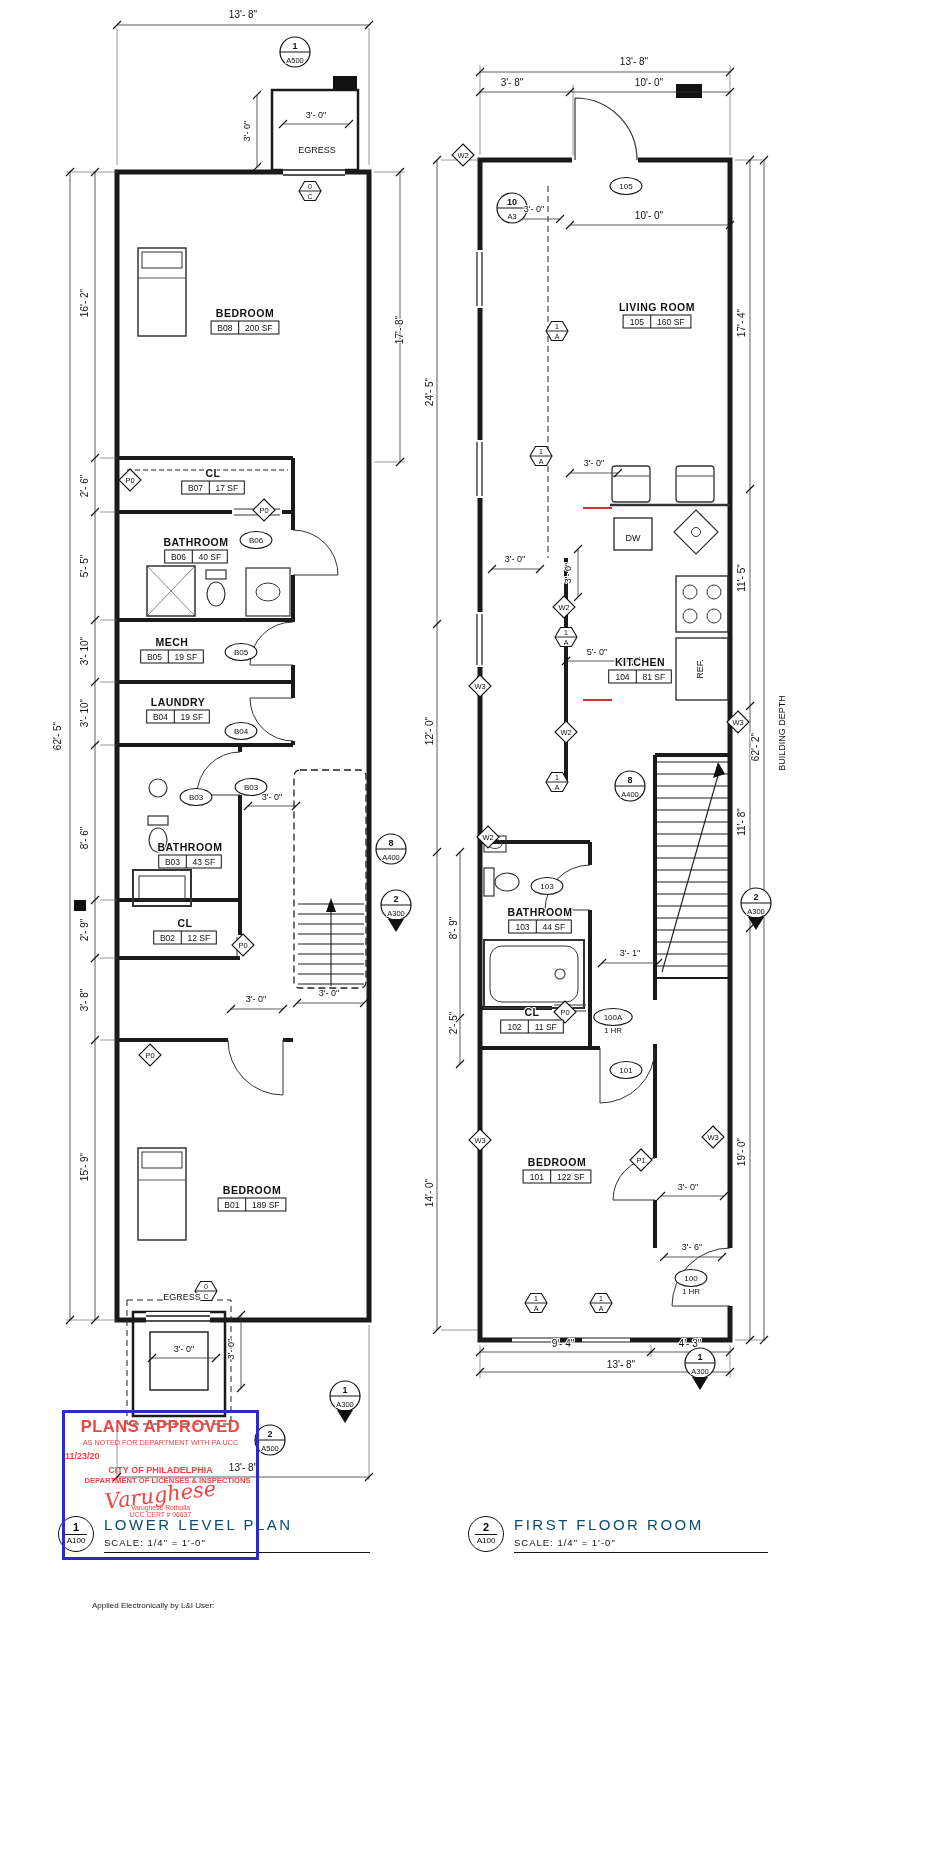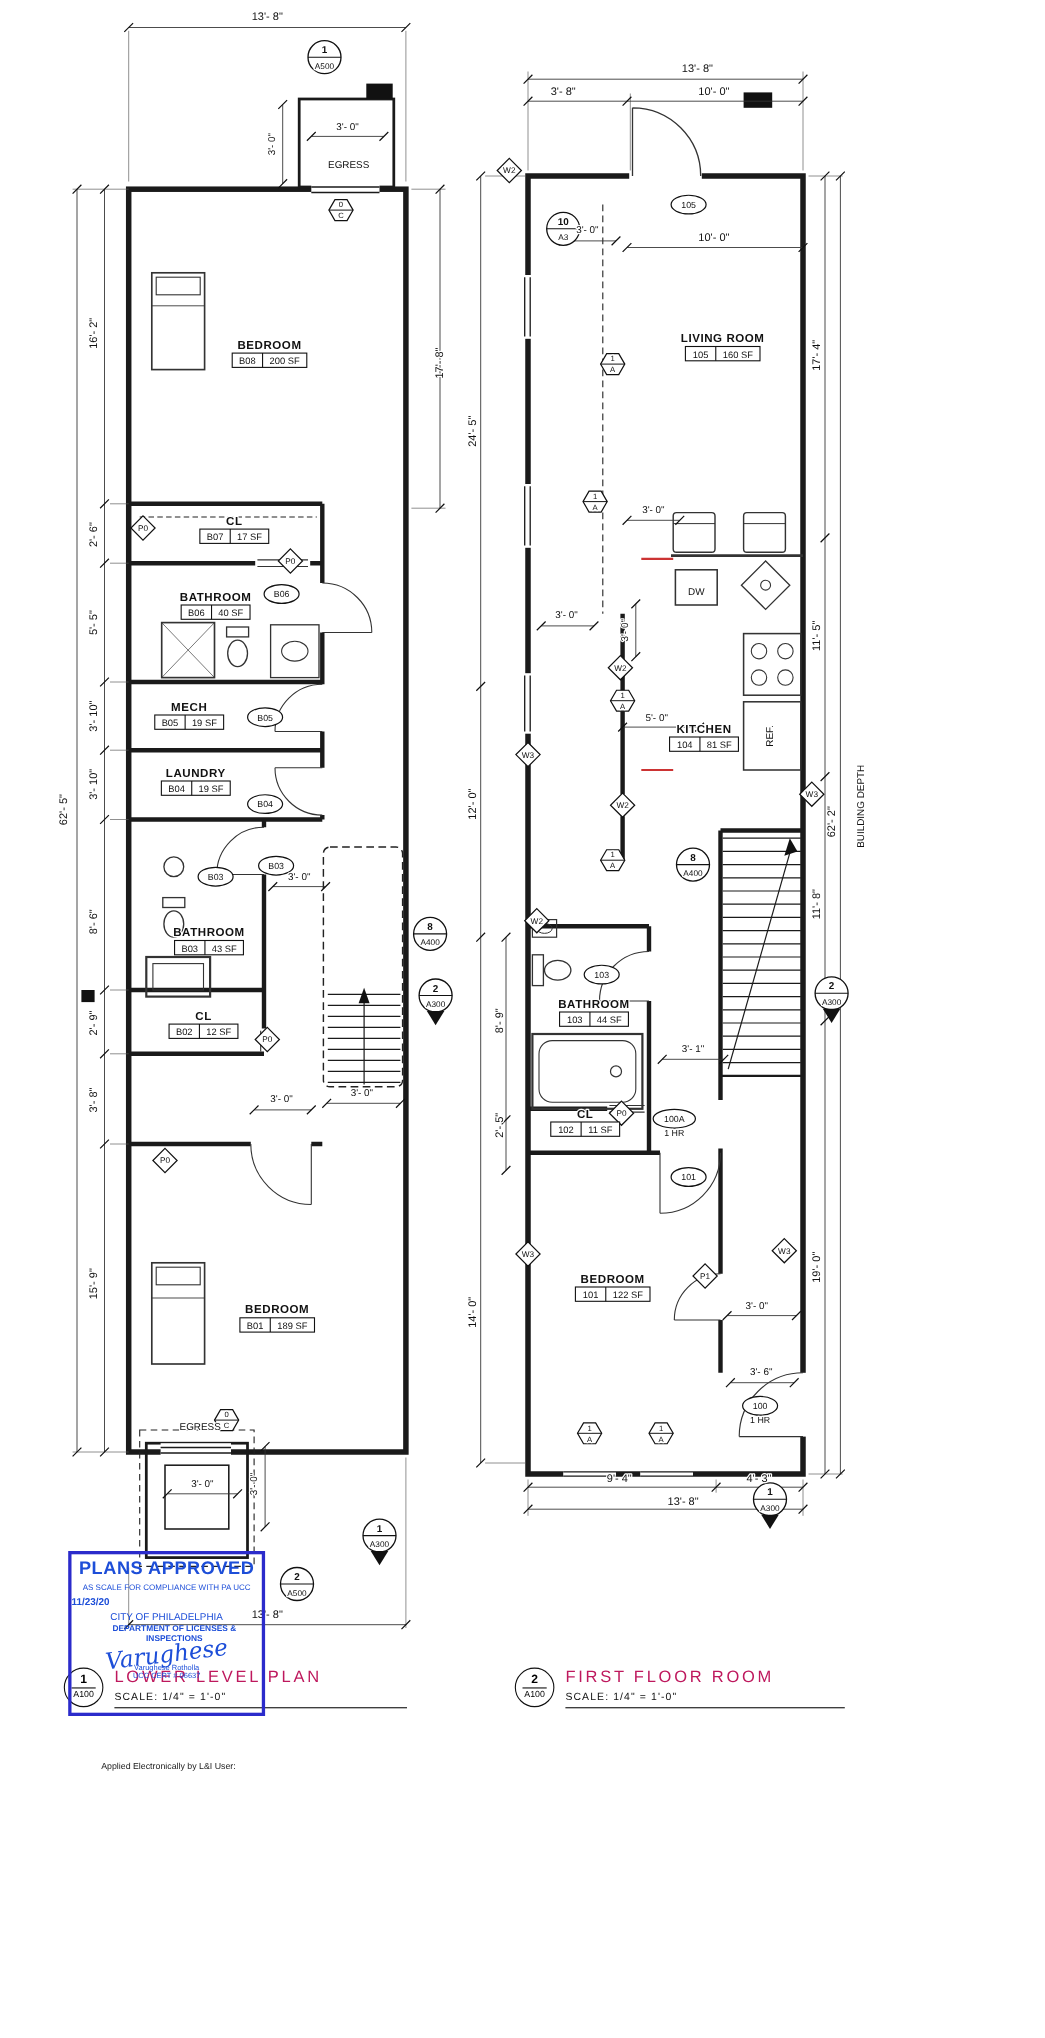--- a/index.html
+++ b/index.html
@@ -4,27 +4,27 @@
 <style>
   html,body{margin:0;padding:0;background:#e8e8e8;font-family:"Liberation Sans",sans-serif;}
   #sheet{position:relative;width:950px;height:1853px;background:#ffffff;overflow:hidden;}
   svg{position:absolute;left:0;top:0;z-index:0;}
   svg text{font-family:"Liberation Sans",sans-serif;fill:#111;paint-order:stroke;stroke:#ffffff;stroke-width:2.2px;stroke-linejoin:round;}
   .titleblock{position:absolute;display:flex;align-items:flex-start;gap:10px;z-index:1;}
   .tb-circle{width:34px;height:34px;border:1.7px solid #111;border-radius:50%;display:flex;flex-direction:column;align-items:center;justify-content:center;background:#fff;flex:none;}
   .tb-num{font-weight:bold;font-size:11px;line-height:1;border-bottom:1px solid #111;width:64%;text-align:center;padding-bottom:1px;}
   .tb-sheet{font-size:8px;line-height:1.4;}
   .tb-body{border-bottom:1.7px solid #111;flex:1;padding-bottom:4px;}
-  .tb-title{font-size:15px;letter-spacing:2.5px;color:#be185d;white-space:nowrap;}
+  .tb-title{font-size:15px;letter-spacing:2.5px;color:#0c4a6e;white-space:nowrap;}
   .tb-scale{font-size:9.5px;letter-spacing:1px;margin-top:4px;color:#111;}
-  .stamp{position:absolute;left:62px;top:1410px;width:179px;height:150px;border:3px solid #2b2bcb;z-index:5;text-align:center;color:#1d4ed8;padding-top:4px;box-sizing:border-box;background:transparent;}
+  .stamp{position:absolute;left:62px;top:1410px;width:197px;height:150px;border:3px solid #2b2bcb;z-index:5;text-align:center;color:#ef4444;padding-top:4px;box-sizing:border-box;background:transparent;}
   .stamp-title{font-size:16.5px;font-weight:bold;letter-spacing:0.5px;}
   .stamp-note{font-size:7.3px;margin-top:2px;}
   .stamp-date{font-size:9px;font-weight:bold;text-align:left;margin-top:4px;}
-  .stamp-city{font-size:9px;font-weight:normal;margin-top:4px;}
+  .stamp-city{font-size:9px;font-weight:bold;margin-top:4px;}
   .stamp-dept{font-size:7.6px;font-weight:bold;margin-top:1px;padding-left:14px;}
   .stamp-sig{font-family:"DejaVu Serif",serif;font-style:italic;font-size:21px;transform:rotate(-7deg);line-height:1;}
   .stamp-name{font-size:6.8px;margin-top:-2px;}
   .stamp-cert{font-size:6.8px;}
   .footer-note{position:absolute;left:92px;top:1565px;font-size:8px;color:#222;z-index:1;margin-top:36px;}
 </style>
 </head>
 <body>
 
 <div id="sheet">
@@ -538,21 +538,21 @@
     <span class="tb-sheet">A100</span>
   </div>
   <div class="tb-body">
     <div class="tb-title">FIRST FLOOR ROOM</div>
     <div class="tb-scale">SCALE:   1/4" = 1'-0"</div>
   </div>
 </div>
 
 <div class="stamp">
   <div class="stamp-title">PLANS APPROVED</div>
-  <div class="stamp-note">AS SCALE FOR COMPLIANCE WITH PA UCC</div>
+  <div class="stamp-note">AS NOTED FOR DEPARTMENT WITH PA UCC</div>
   <div class="stamp-date">11/23/20</div>
   <div class="stamp-city">CITY OF PHILADELPHIA</div>
   <div class="stamp-dept">DEPARTMENT OF LICENSES &amp; INSPECTIONS</div>
   <div class="stamp-sig">Varughese</div>
   <div class="stamp-name">Varughese Rotholla</div>
   <div class="stamp-cert">UCC CERT # 06637</div>
 </div>
 
 <div class="footer-note">Applied Electronically by L&amp;I User:</div>
 

